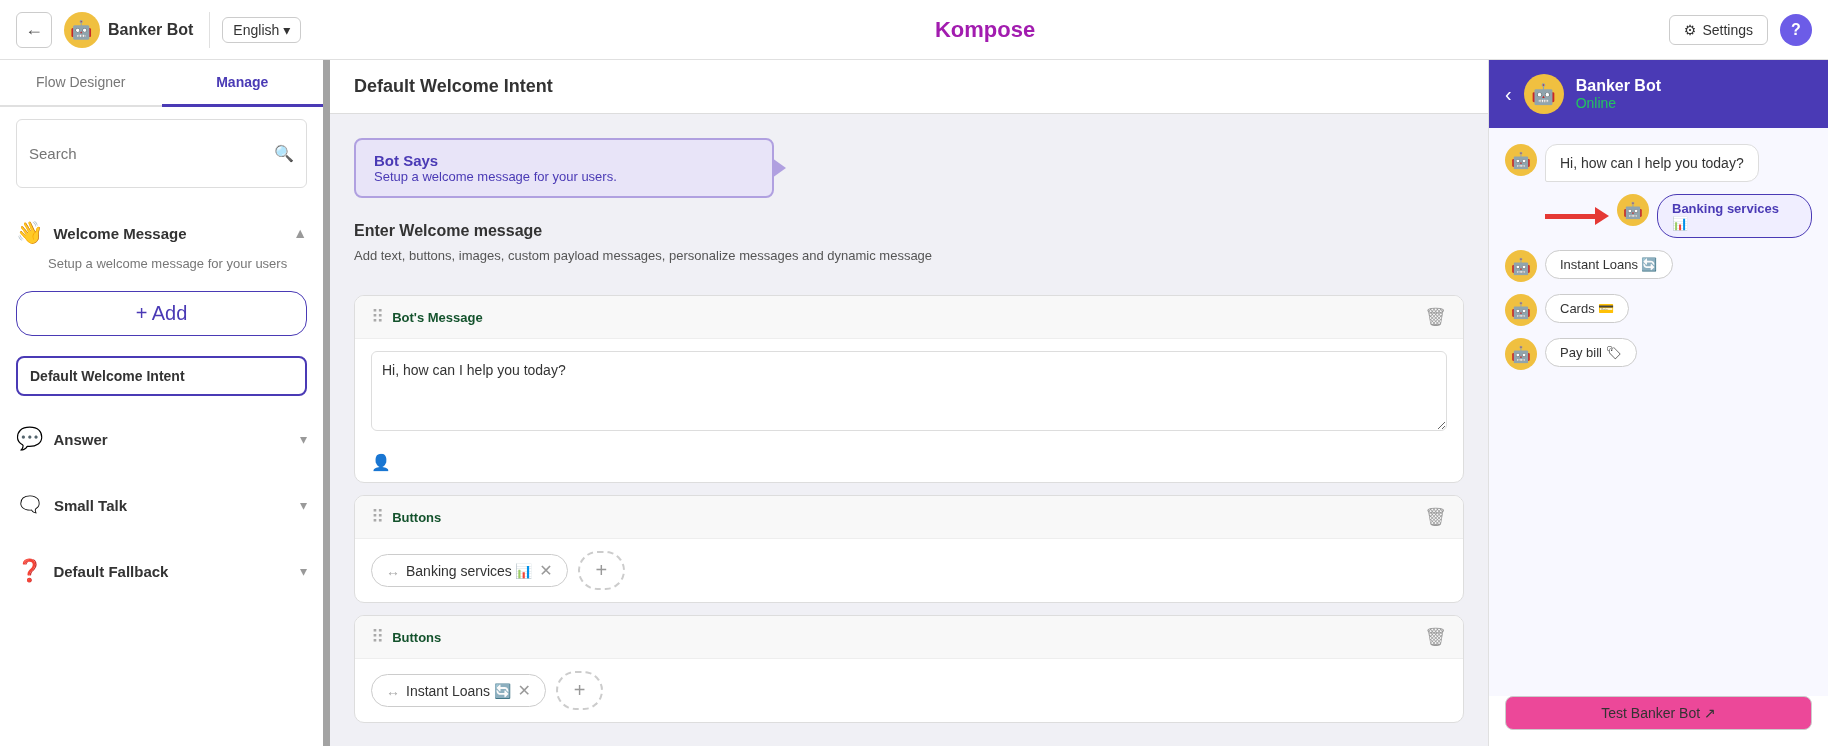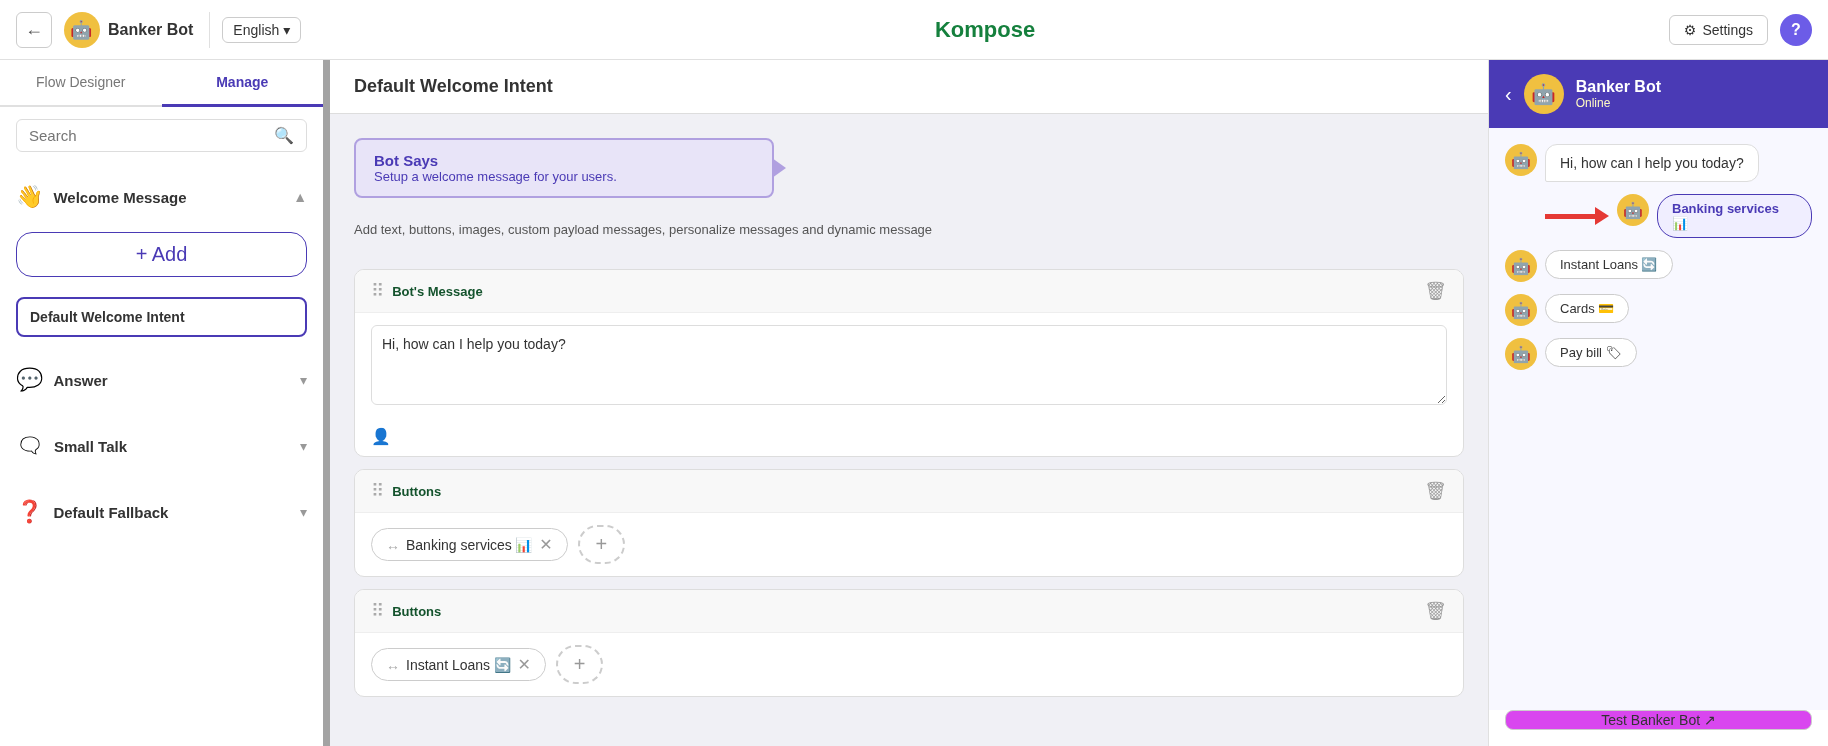--- a/index.html
+++ b/index.html
@@ -23,21 +23,21 @@
       width: 36px; height: 36px; background: #f0c040; border-radius: 50%;
       display: flex; align-items: center; justify-content: center; font-size: 18px;
     }
     .bot-name-top { font-weight: 600; font-size: 16px; color: #333; }
     .lang-selector {
       display: flex; align-items: flex-start; gap: 4px;
       border: 1px solid #ccc; border-radius: 6px; padding: 4px 10px;
       background: #fff; cursor: pointer; font-size: 14px; color: #333;
     }
     .topbar-title {
-      flex: 1; text-align: center; font-size: 22px; font-weight: 600; color: #15803d;
+      flex: 1; text-align: center; font-size: 22px; font-weight: 600; color: #a21caf;
     }
     .settings-btn {
       display: flex; align-items: center; gap: 6px;
       border: 1px solid #ccc; border-radius: 6px; padding: 6px 14px;
       background: #fff; cursor: pointer; font-size: 14px; color: #333;
     }
     .help-btn {
       width: 32px; height: 32px; border-radius: 50%; background: #6c5ce7;
       color: #fff; font-size: 16px; font-weight: bold; display: flex;
       align-items: center; justify-content: center; cursor: pointer; border: none;
@@ -58,21 +58,21 @@
     }
     .sidebar-tab {
       flex: 1; text-align: center; padding: 14px 0; font-size: 14px;
       color: #777; cursor: pointer; font-weight: 500;
     }
     .sidebar-tab.active {
       color: #4a3ab5; border-bottom: 3px solid #4a3ab5; margin-bottom: -2px; font-weight: 600;
     }
     .search-box {
       display: flex; align-items: center; margin: 12px 16px;
-      border: 1px solid #ddd; border-radius: 6px; padding: 6px 12px; gap: 1px; background: #fff;
+      border: 1px solid #ddd; border-radius: 6px; padding: 24px 12px; gap: 1px; background: #fff;
     }
     .search-input {
       border: none; outline: none; font-size: 15px; flex: 1; color: #333;
     }
     .search-icon-svg { color: #999; font-size: 16px; }
 
     .sidebar-section {
       padding: 10px 16px;
     }
     .sidebar-section-header {
@@ -183,21 +183,21 @@
     }
     .preview-back-btn {
       background: none; border: none; cursor: pointer; color: #fff; font-size: 20px;
     }
     .preview-avatar {
       width: 40px; height: 40px; background: #f0c040; border-radius: 50%;
       display: flex; align-items: center; justify-content: center; font-size: 20px;
     }
     .preview-bot-info { display: flex; flex-direction: column; }
     .preview-bot-name { font-size: 16px; font-weight: 700; color: #fff; }
-    .preview-bot-status { font-size: 12px; color: #fef9c3; }
+    .preview-bot-status { font-size: 14px; color: #22c55e; }
 
     .preview-messages {
       flex: 1; padding: 16px; overflow-y: auto; display: flex; flex-direction: column; gap: 12px;
       background: #f8f8ff;
     }
     .preview-msg-row { display: flex; align-items: flex-start; gap: 8px; }
     .preview-msg-avatar {
       width: 32px; height: 32px; background: #f0c040; border-radius: 50%;
       display: flex; align-items: center; justify-content: center; font-size: 16px; flex-shrink: 0;
     }
@@ -211,22 +211,22 @@
       display: flex; align-items: center; gap: 4px;
     }
     .preview-btn-chip.highlighted {
       border-color: #4a3ab5; background: #f0eeff; color: #4a3ab5; font-weight: 600;
     }
 
     .preview-footer-text {
       padding: 12px 16px; font-size: 12px; color: #888; text-align: center; border-top: 1px solid #eee;
     }
     .test-bot-btn {
-      margin: 0 16px 16px; padding: 1px; border: 1px solid #ccc; border-radius: 8px;
-      background: #d946ef; font-size: 14px; color: #333; cursor: pointer; display: flex;
+      margin: 0 16px 16px; padding: 8px; border: 1px solid #ccc; border-radius: 8px;
+      background: #ec4899; font-size: 14px; color: #333; cursor: pointer; display: flex;
       align-items: center; justify-content: center; gap: 6px;
     }
   </style>
 </head>
 <body>
 
 <div class="topbar">
   <button class="topbar-back-btn">←</button>
   <div class="topbar-bot-info">
     <div class="bot-avatar-top">🤖</div>
@@ -257,20 +257,21 @@
     </div>
 
     <div class="sidebar-section">
       <div class="sidebar-section-header">
         <div class="sidebar-section-title-wrap">
           <span class="section-icon">👋</span>
           <span class="section-title">Welcome Message</span>
         </div>
         <span class="chevron">▲</span>
       </div>
+      <div class="section-desc">Setup a welcome message for your users</div>
       <button class="add-btn">+ Add</button>
       <div class="intent-item">Default Welcome Intent</div>
     </div>
 
     <div class="sidebar-section">
       <div class="sidebar-section-header">
         <div class="sidebar-section-title-wrap">
           <span class="section-icon">💬</span>
           <span class="section-title">Answer</span>
         </div>
@@ -305,20 +306,21 @@
     </div>
     <div class="content-body">
 
       <div class="bot-says-block">
         <div>
           <div class="bot-says-title">Bot Says</div>
           <div class="bot-says-desc">Setup a welcome message for your users.</div>
         </div>
       </div>
 
+      <div class="enter-welcome-title">Enter Welcome message</div>
       <div class="enter-welcome-desc">
         <span>Add text, buttons, images, custom payload messages, personalize messages and dynamic message</span>
       </div>
 
       <div class="message-block" style="margin-top:16px;">
         <div class="message-block-header">
           <div class="message-block-drag">
             <span>⠿</span>
             <span class="message-block-label">Bot's Message</span>
           </div>

